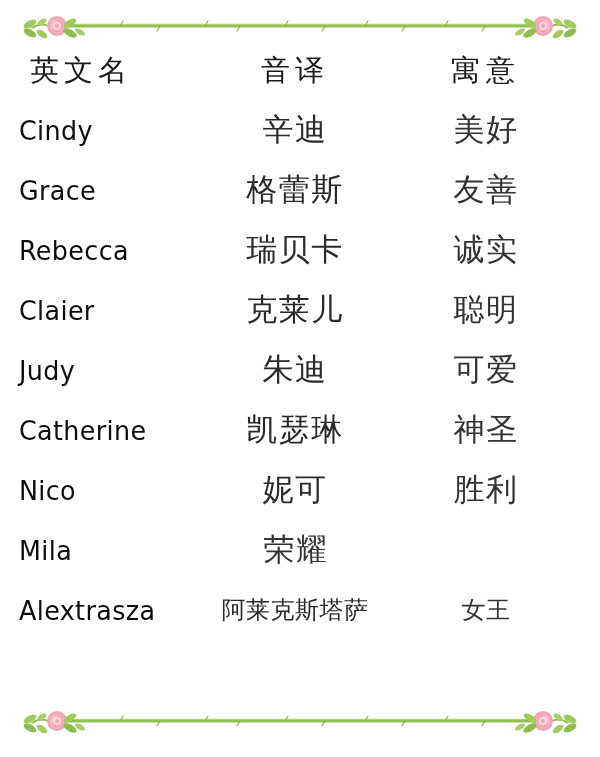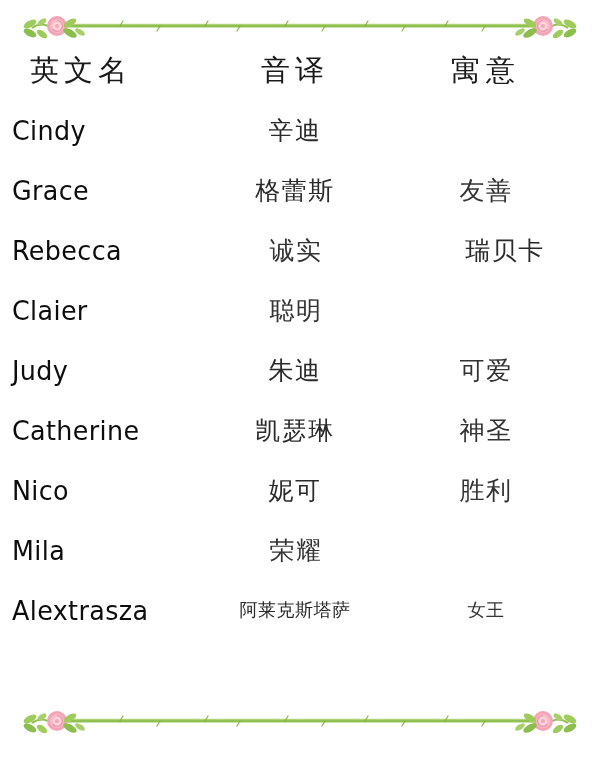--- a/index.html
+++ b/index.html
@@ -59,21 +59,21 @@
 
   .cell {
     display: flex;
     align-items: center;
     height: 100%;
     box-sizing: border-box;
   }
 
   .col-name {
     width: 200px;
-    padding-left: 12px;
+    padding-left: 19px;
     justify-content: flex-start;
   }
   .col-translit {
     width: 190px;
     justify-content: center;
   }
   .col-meaning {
     width: 210px;
     justify-content: center;
     padding-right: 18px;
@@ -101,29 +101,29 @@
     letter-spacing: 0.4px;
     color: #0d0d0d;
     white-space: nowrap;
     transform: scaleX(0.94);
     transform-origin: left center;
   }
 
   
   .cn-text {
     font-family: "Liberation Serif", "DejaVu Serif", serif;
-    font-size: 25px;
+    font-size: 31px;
     font-weight: 400;
     letter-spacing: 1.5px;
     color: #2a2a2a;
     white-space: nowrap;
   }
   .col-meaning .cn-text { color: #333333; }
 
-  .long .cn-text { font-size: 18px; letter-spacing: 0.5px; }
+  .long .cn-text { font-size: 24px; letter-spacing: 0.5px; }
 </style>
 </head>
 <body>
 
 <div class="page">
 
   <div class="divider top">
     <svg viewBox="0 0 600 34" xmlns="http://www.w3.org/2000/svg">
 
       <path d="M60,18 L540,18" stroke="#8CBE4A" stroke-width="3.2" stroke-linecap="round" fill="none" opacity="0.95"></path>
@@ -200,50 +200,56 @@
       </div>
     </div>
 
     <div class="row">
       <div class="cell col-name">
         <span class="name-text">Cindy</span>
       </div>
       <div class="cell col-translit">
         <span class="cn-text">辛迪</span>
       </div>
+      <div class="cell col-meaning">
+        <span class="cn-text">美好</span>
+      </div>
     </div>
 
     <div class="row">
       <div class="cell col-name">
         <span class="name-text">Grace</span>
       </div>
       <div class="cell col-translit">
         <span class="cn-text">格蕾斯</span>
       </div>
       <div class="cell col-meaning">
         <span class="cn-text">友善</span>
       </div>
     </div>
 
 
     <div class="row">
       <div class="cell col-name">
         <span class="name-text">Rebecca</span>
       </div>
+      <div class="cell col-translit">
+        <span class="cn-text">瑞贝卡</span>
+      </div>
       <div class="cell col-meaning">
         <span class="cn-text">诚实</span>
       </div>
-      <div class="cell col-translit">
-        <span class="cn-text">瑞贝卡</span>
-      </div>
     </div>
 
     <div class="row">
       <div class="cell col-name">
         <span class="name-text">Claier</span>
+      </div>
+      <div class="cell col-translit">
+        <span class="cn-text">克莱儿</span>
       </div>
       <div class="cell col-meaning">
         <span class="cn-text">聪明</span>
       </div>
     </div>
 
     <div class="row">
       <div class="cell col-name">
         <span class="name-text">Judy</span>
       </div>

